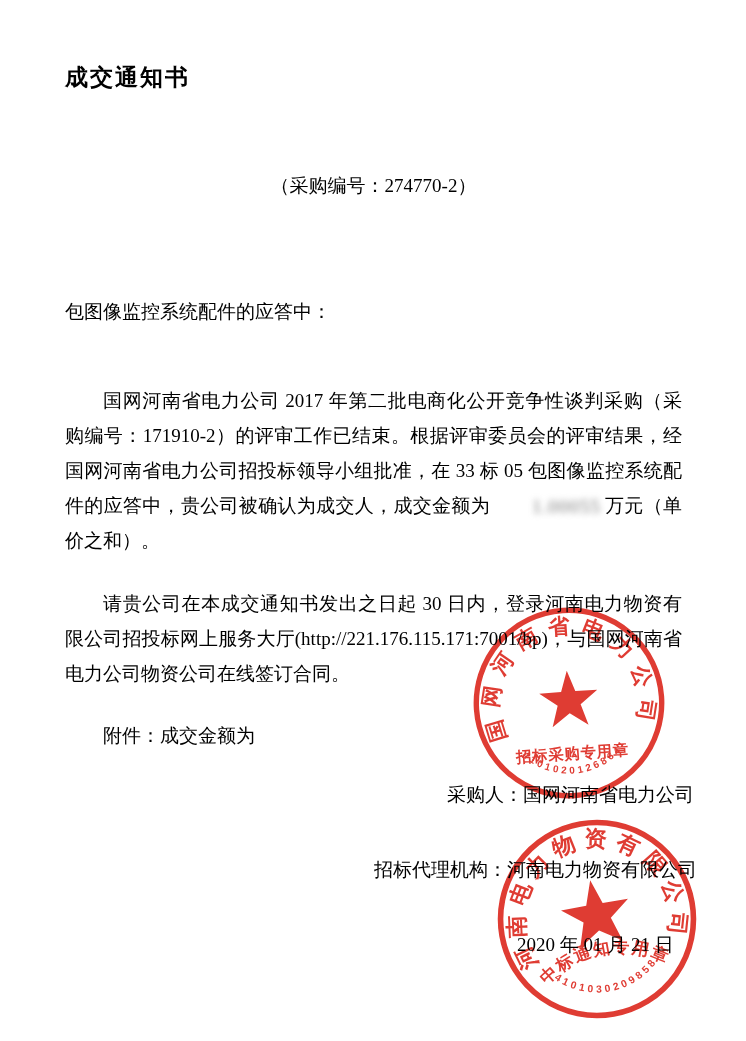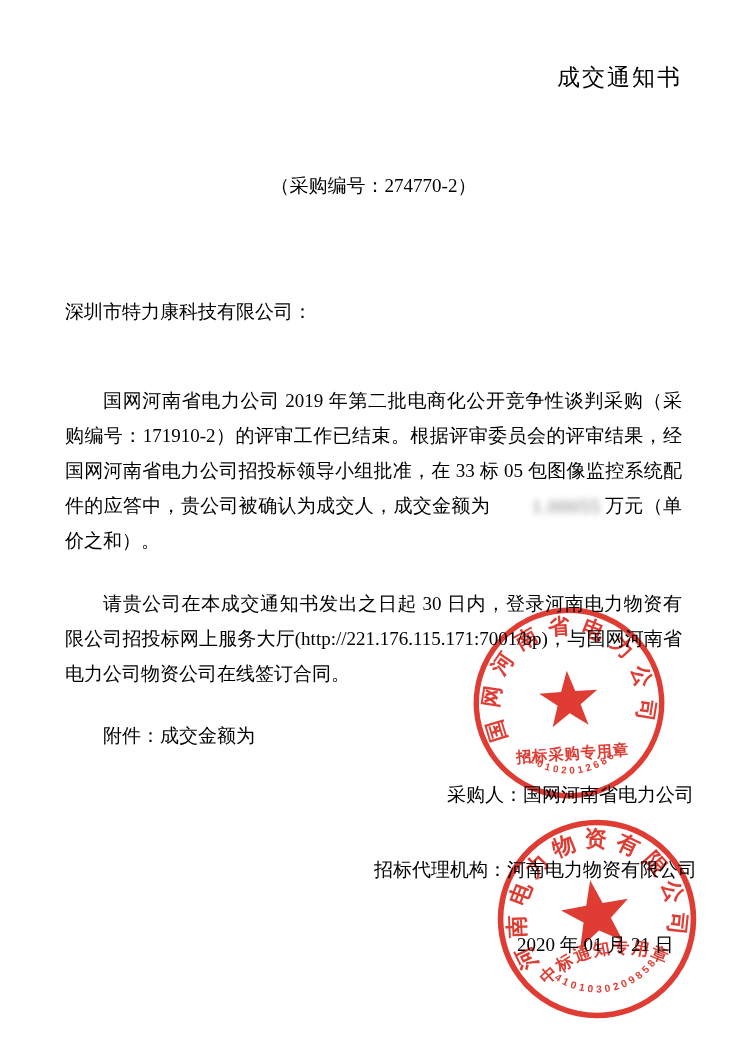--- a/index.html
+++ b/index.html
@@ -7,24 +7,24 @@
     position:relative;
     width:746px; height:1041px;
     background:#ffffff;
     font-family:"Liberation Serif", serif;
     color:#000;
     overflow:hidden;
   }
   .content { padding:62px 64px 0 65px; }
   .doc-title {
     margin:0;
-    text-align:right;
+    text-align:left;
     font-family:"Liberation Sans", sans-serif;
     font-size:23px;
-    font-weight:normal;
+    font-weight:bold;
     letter-spacing:2px;
   }
   .proc-no {
     margin-top:80px;
     text-align:center;
     font-size:19px;
   }
   .addressee {
     margin-top:100px;
     font-size:19px;
@@ -99,23 +99,23 @@
 </head>
 <body>
 
 <div class="page">
   <div class="content">
 
     <h1 class="doc-title">成交通知书</h1>
 
     <div class="proc-no">（采购编号：274770-2）</div>
 
-    <div class="addressee">深圳市特力康科技有限公司：</div>
+    <div class="addressee">包图像监控系统配件的应答中：</div>
 
-    <p class="para para1"><span>国网河南省电力公司 2019 年第二批电商化公开竞争性谈判采购（采购编号：171910-2）的评审工作已结束。根据评审委员会的评审结果，经国网河南省电力公司招投标领导小组批准，在 33 标 05 包图像监控系统配件的应答中，贵公司被确认为成交人，成交金额为</span><span class="redacted">1.00055</span><span>万元（单价之和）。</span></p>
+    <p class="para para1"><span>国网河南省电力公司 2017 年第二批电商化公开竞争性谈判采购（采购编号：171910-2）的评审工作已结束。根据评审委员会的评审结果，经国网河南省电力公司招投标领导小组批准，在 33 标 05 包图像监控系统配件的应答中，贵公司被确认为成交人，成交金额为</span><span class="redacted">1.00055</span><span>万元（单价之和）。</span></p>
 
     <p class="para para2">请贵公司在本成交通知书发出之日起 30 日内，登录河南电力物资有限公司招投标网上服务大厅(http://221.176.115.171:7001/bp)，与国网河南省电力公司物资公司在线签订合同。</p>
 
     <div class="attachment">附件：成交金额为</div>
   </div>
 
   <div class="abs-line purchaser-line">采购人：国网河南省电力公司</div>
   <div class="abs-line agency-line">招标代理机构：河南电力物资有限公司</div>
   <div class="abs-line date-line">2020 年 01 月 21 日</div>
 

